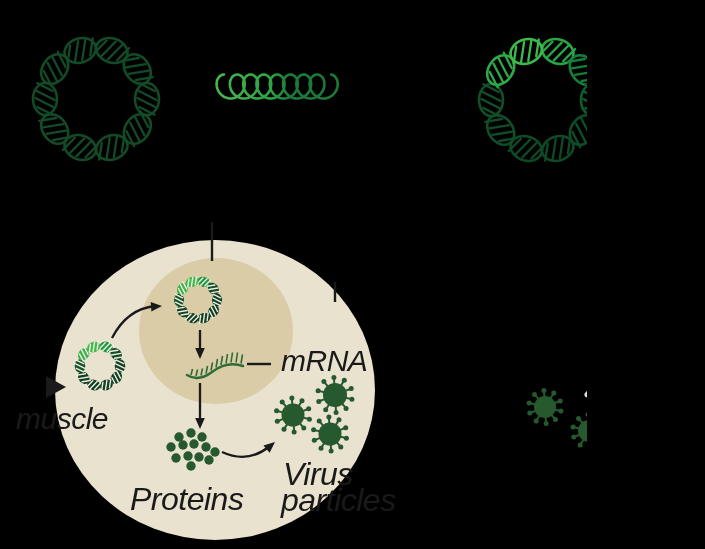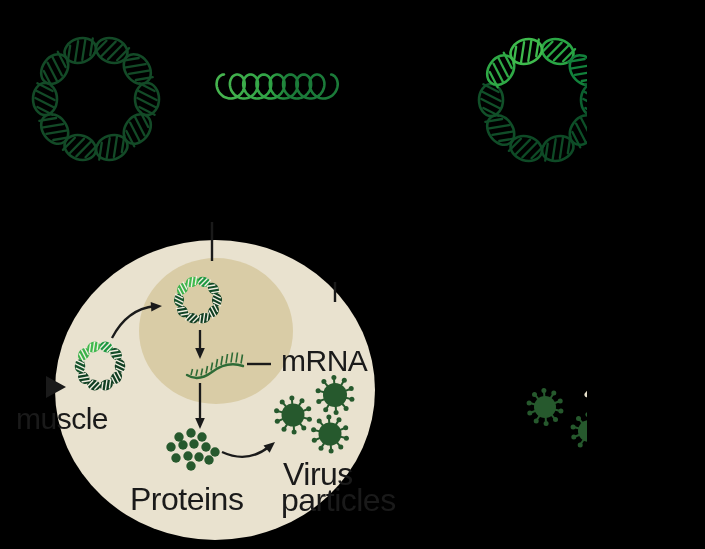--- a/index.html
+++ b/index.html
@@ -1,16 +1,16 @@
 <!DOCTYPE html>
 <html><head>
 <meta charset="utf-8">
 <style>
   html,body{margin:0;padding:0;background:#000;}
-  .stage{position:relative;width:587px;height:549px;background:#000;overflow:hidden;}
+  .stage{position:relative;width:587px;height:549px;background:#000;overflow:hidden;font-style:italic;}
   svg{display:block;}
   text{font-family:"Liberation Sans","DejaVu Sans",sans-serif;font-weight:400;letter-spacing:-0.5px;}
 </style>
 </head>
 <body>
 
 <div class="stage">
 <svg id="scene" width="705" height="549" viewBox="0 0 705 549">
   <defs id="scene-defs">
         <linearGradient id="coilGrad" gradientUnits="userSpaceOnUse" x1="222" y1="86" x2="330" y2="86">

